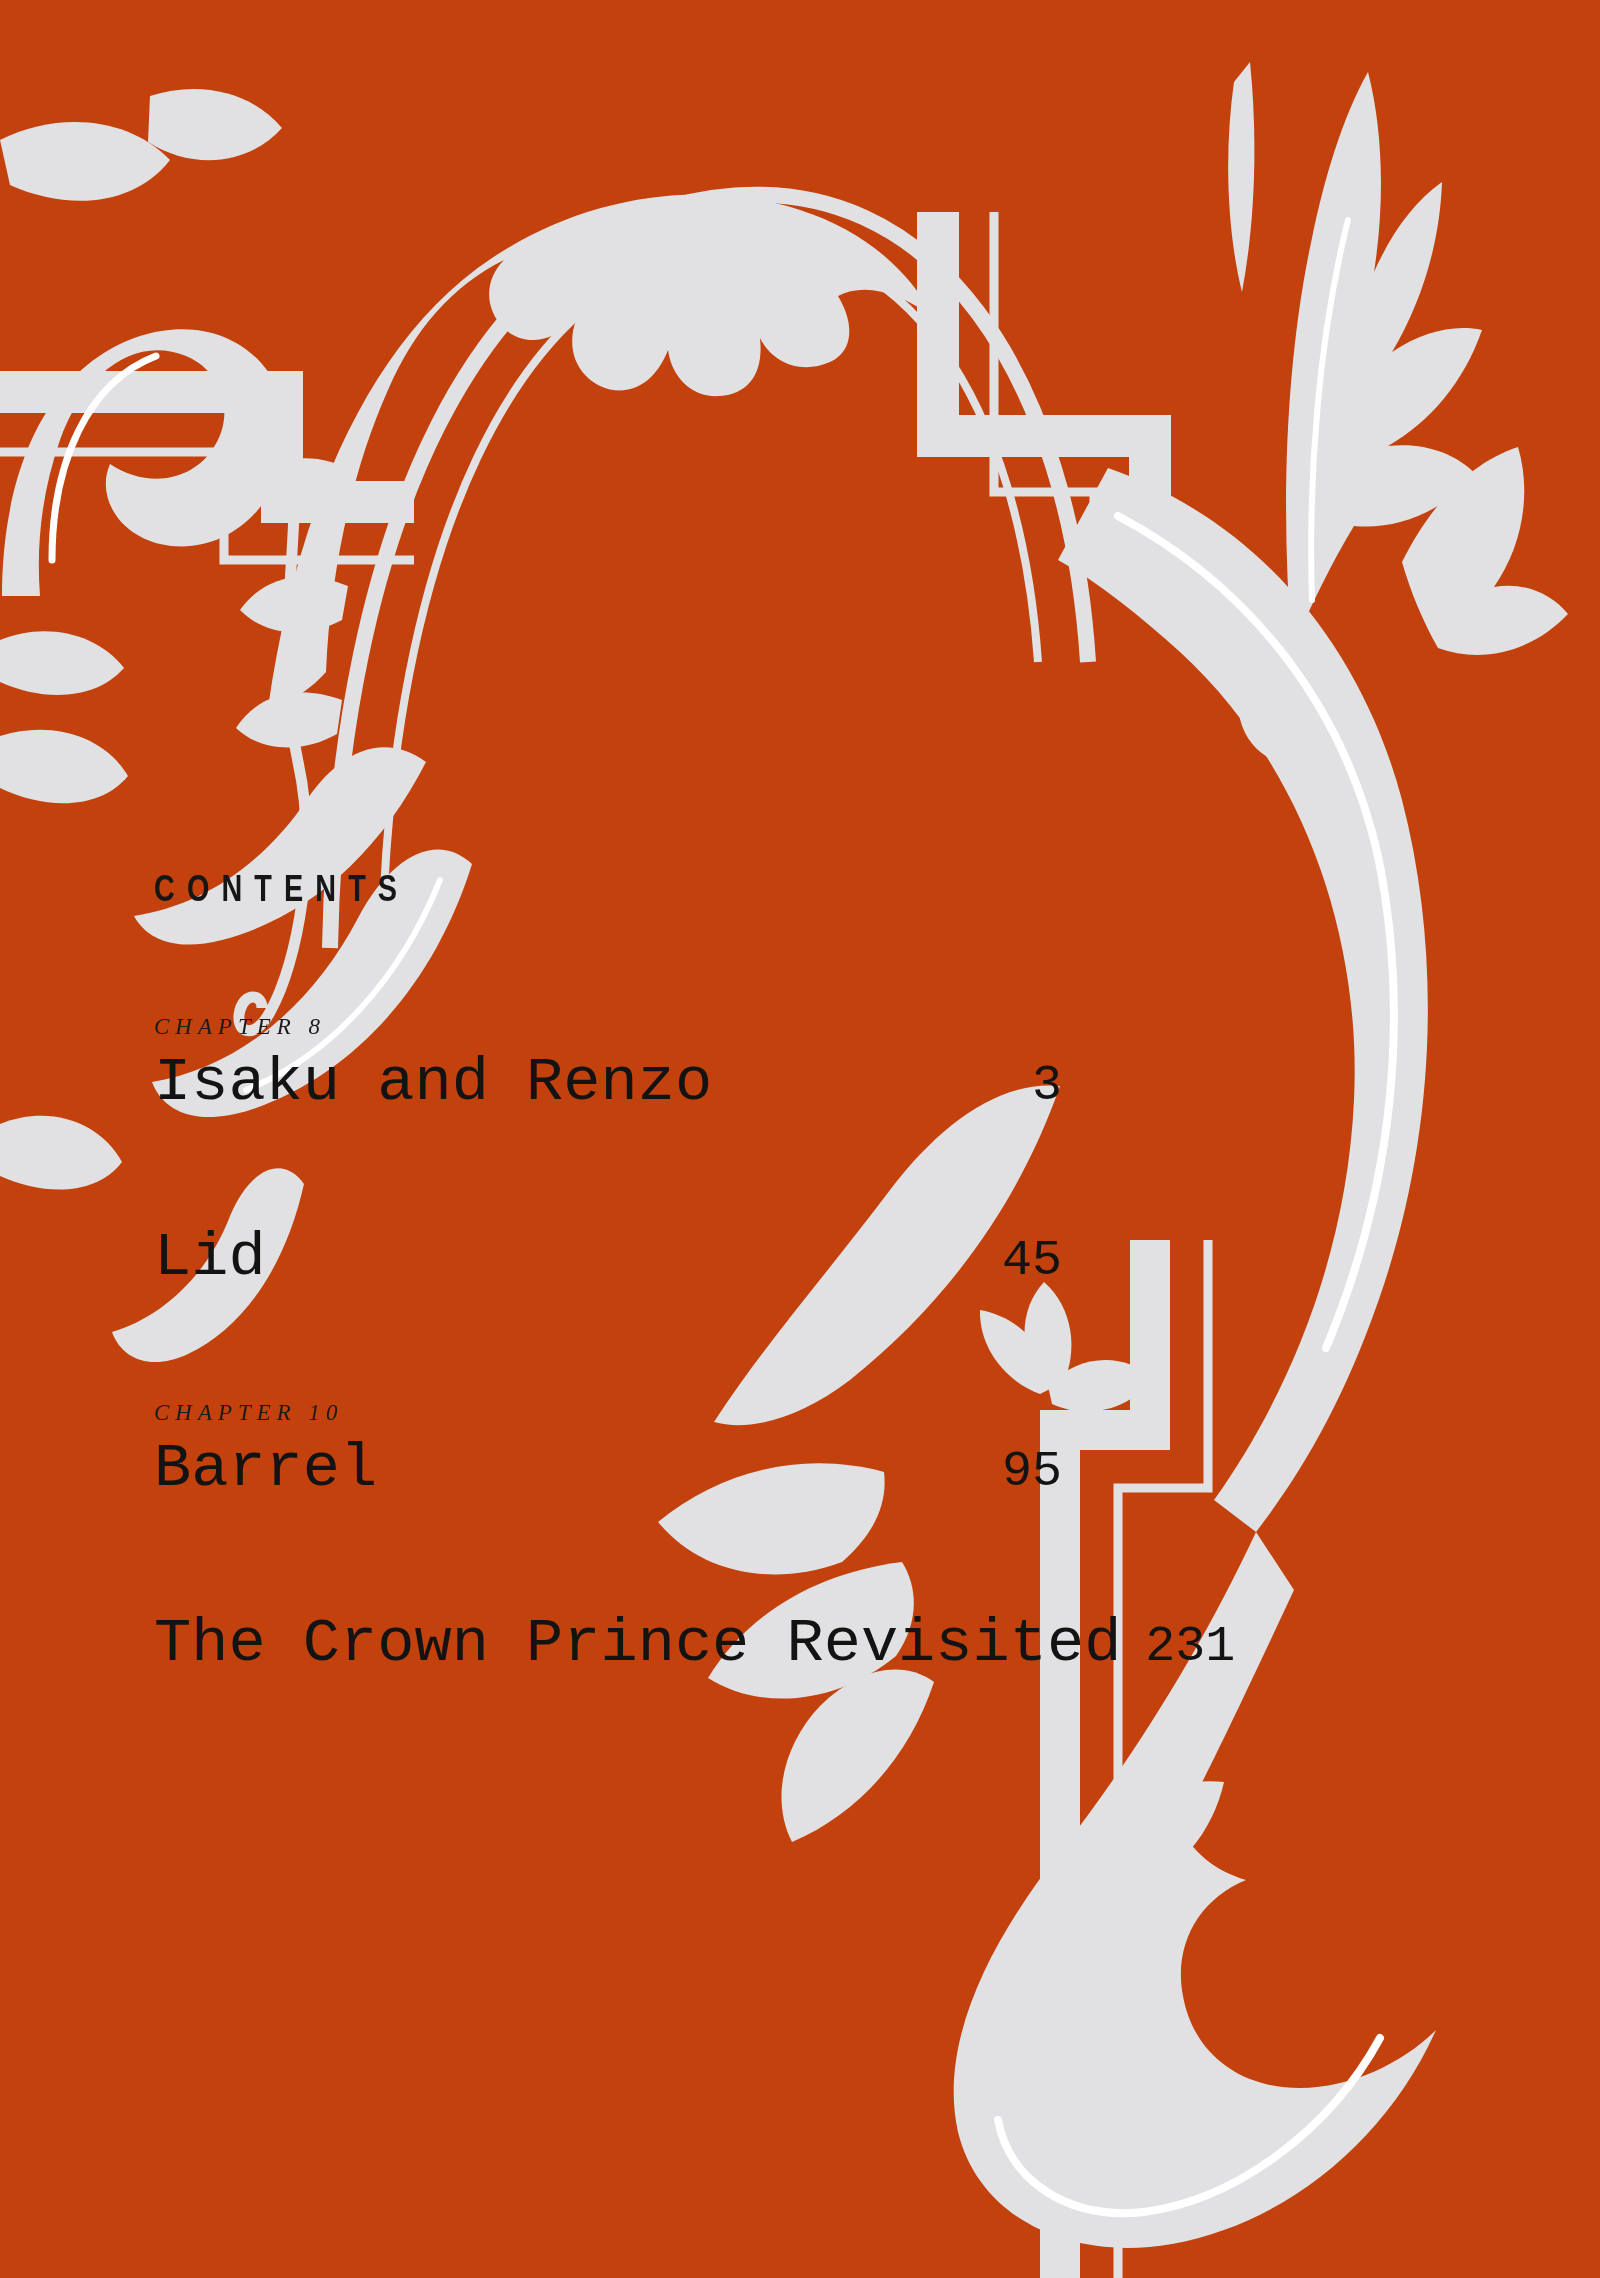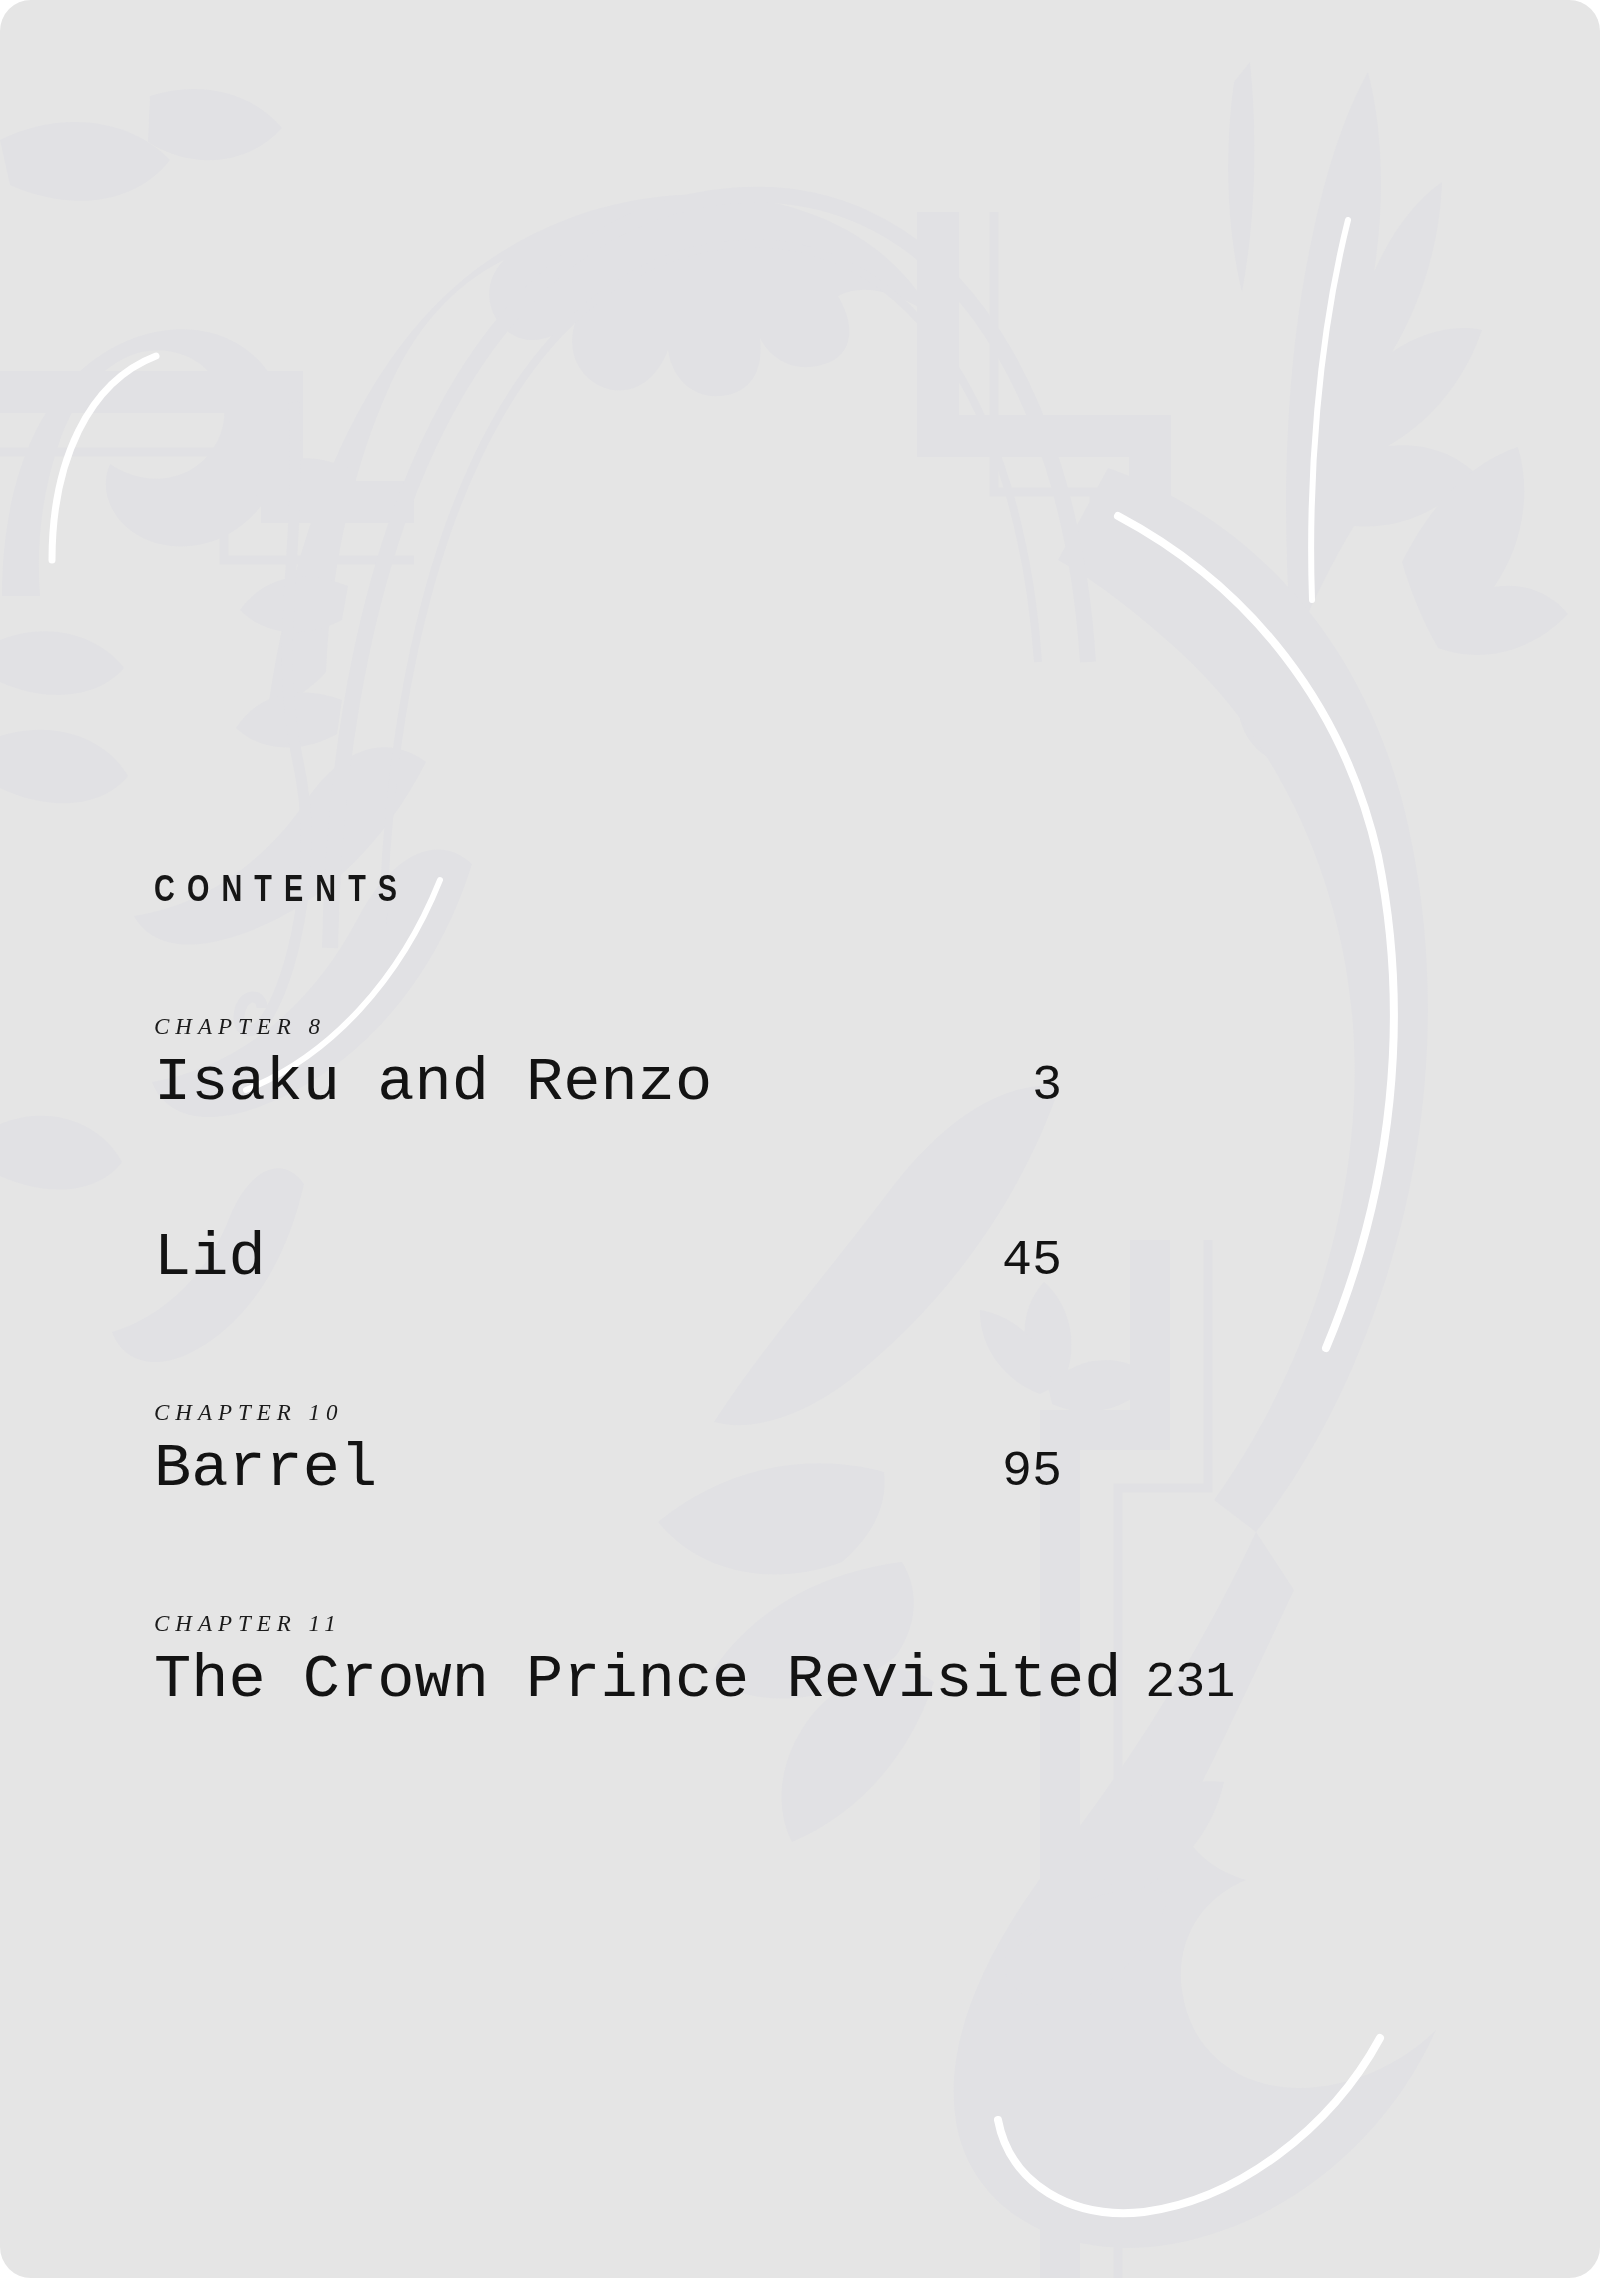--- a/index.html
+++ b/index.html
@@ -1,23 +1,22 @@
 <!DOCTYPE html>
 <html><head>
 <meta charset="utf-8">
 <style>
   html,body{margin:0;padding:0;background:#ffffff;}
   .page{
     position:relative;
     width:1600px;
     height:2278px;
-    background:#e5e5e5;
+    background:#c2410c;
     overflow:hidden;
     font-family:"Liberation Serif", serif;
-    border-radius:31px;
   }
   .ornament{
     position:absolute;
     left:0;top:0;
     width:1600px;height:2278px;
     display:block;
   }
   .toc{
     position:absolute;
     left:154px;
@@ -154,21 +153,20 @@
 
     <div class="entry">
       <div class="chapter-label">CHAPTER 10</div>
       <div class="entry-row">
         <span class="chapter-title">Barrel</span>
         <span class="page-number">95</span>
       </div>
     </div>
 
     <div class="entry">
-      <div class="chapter-label">CHAPTER 11</div>
       <div class="entry-row">
         <span class="chapter-title">The Crown Prince Revisited</span>
         <span class="page-number">231</span>
       </div>
     </div>
   </div>
 
 </div>
 
 </body></html>

